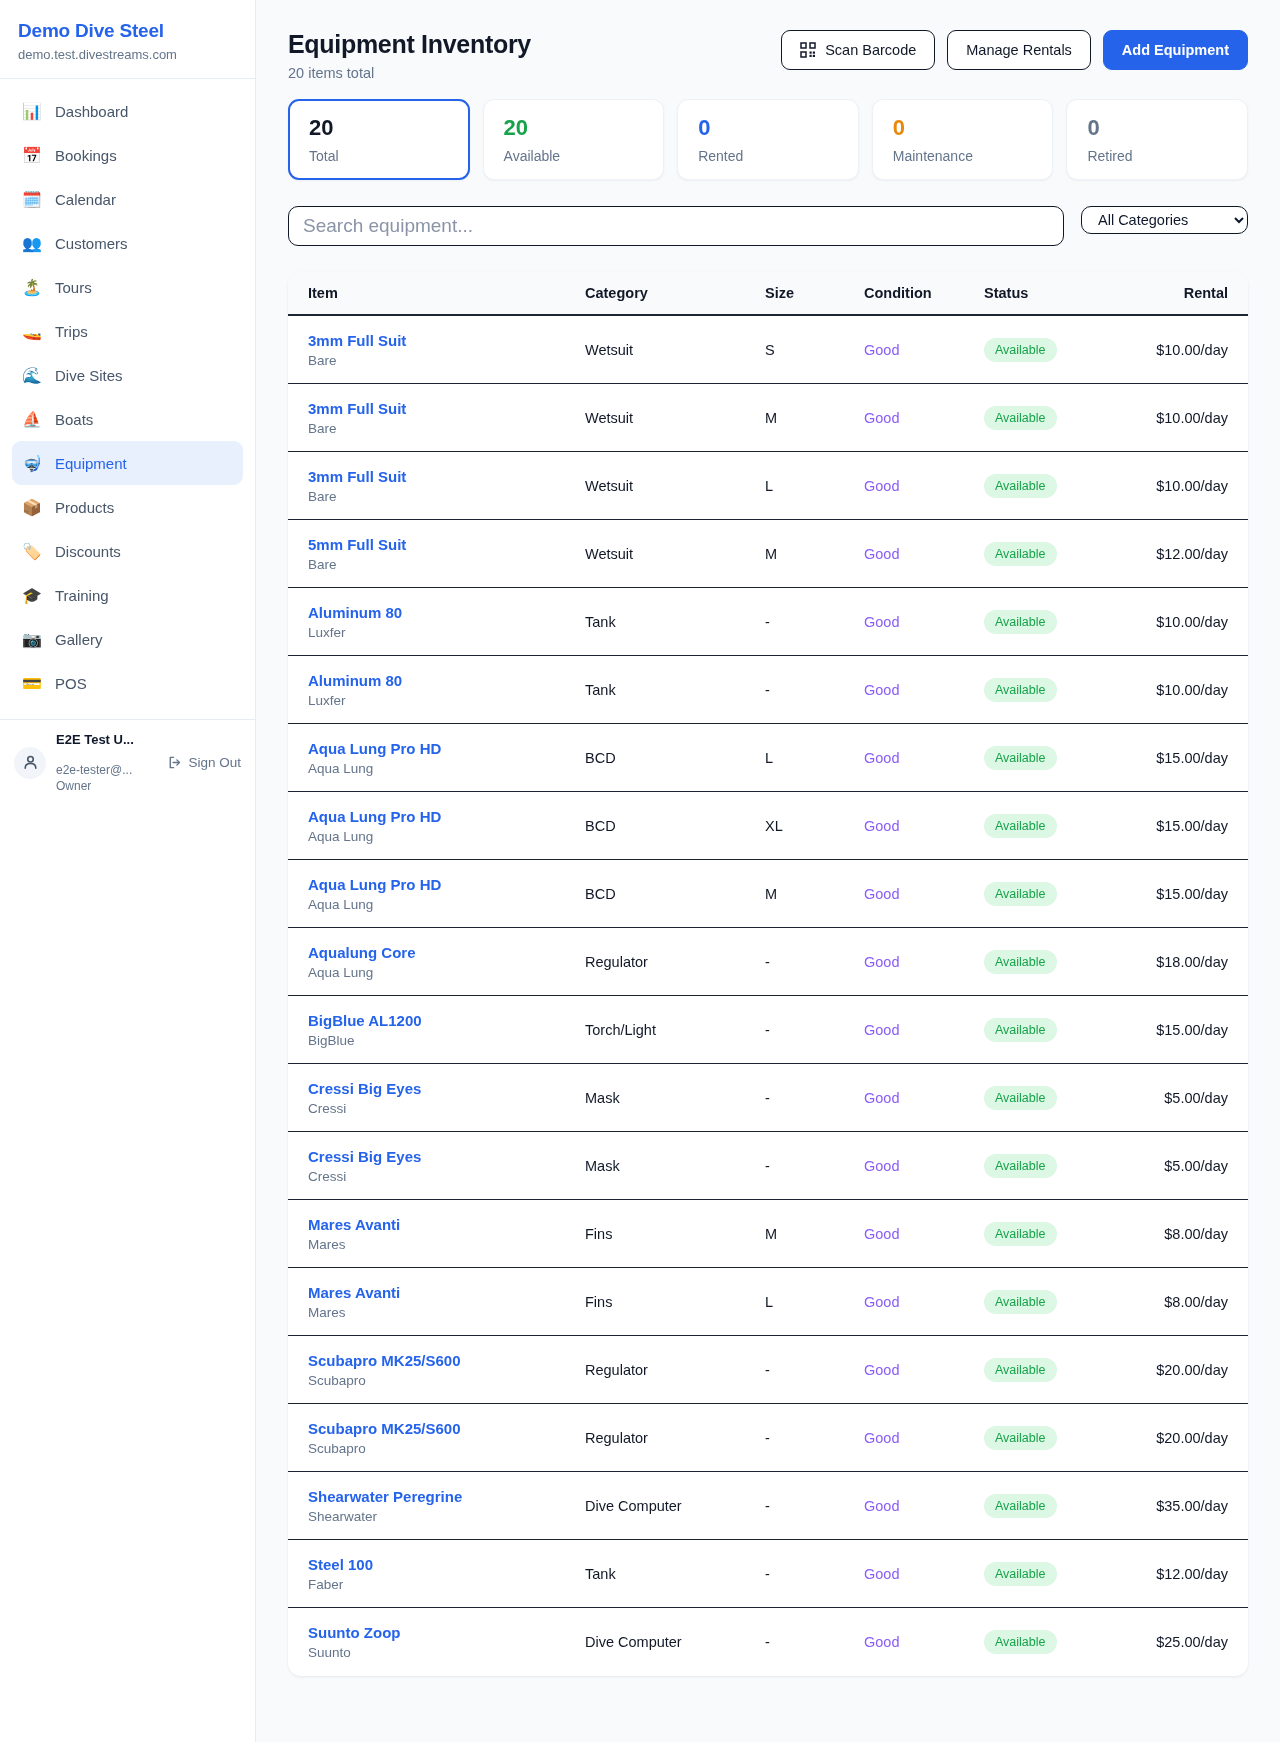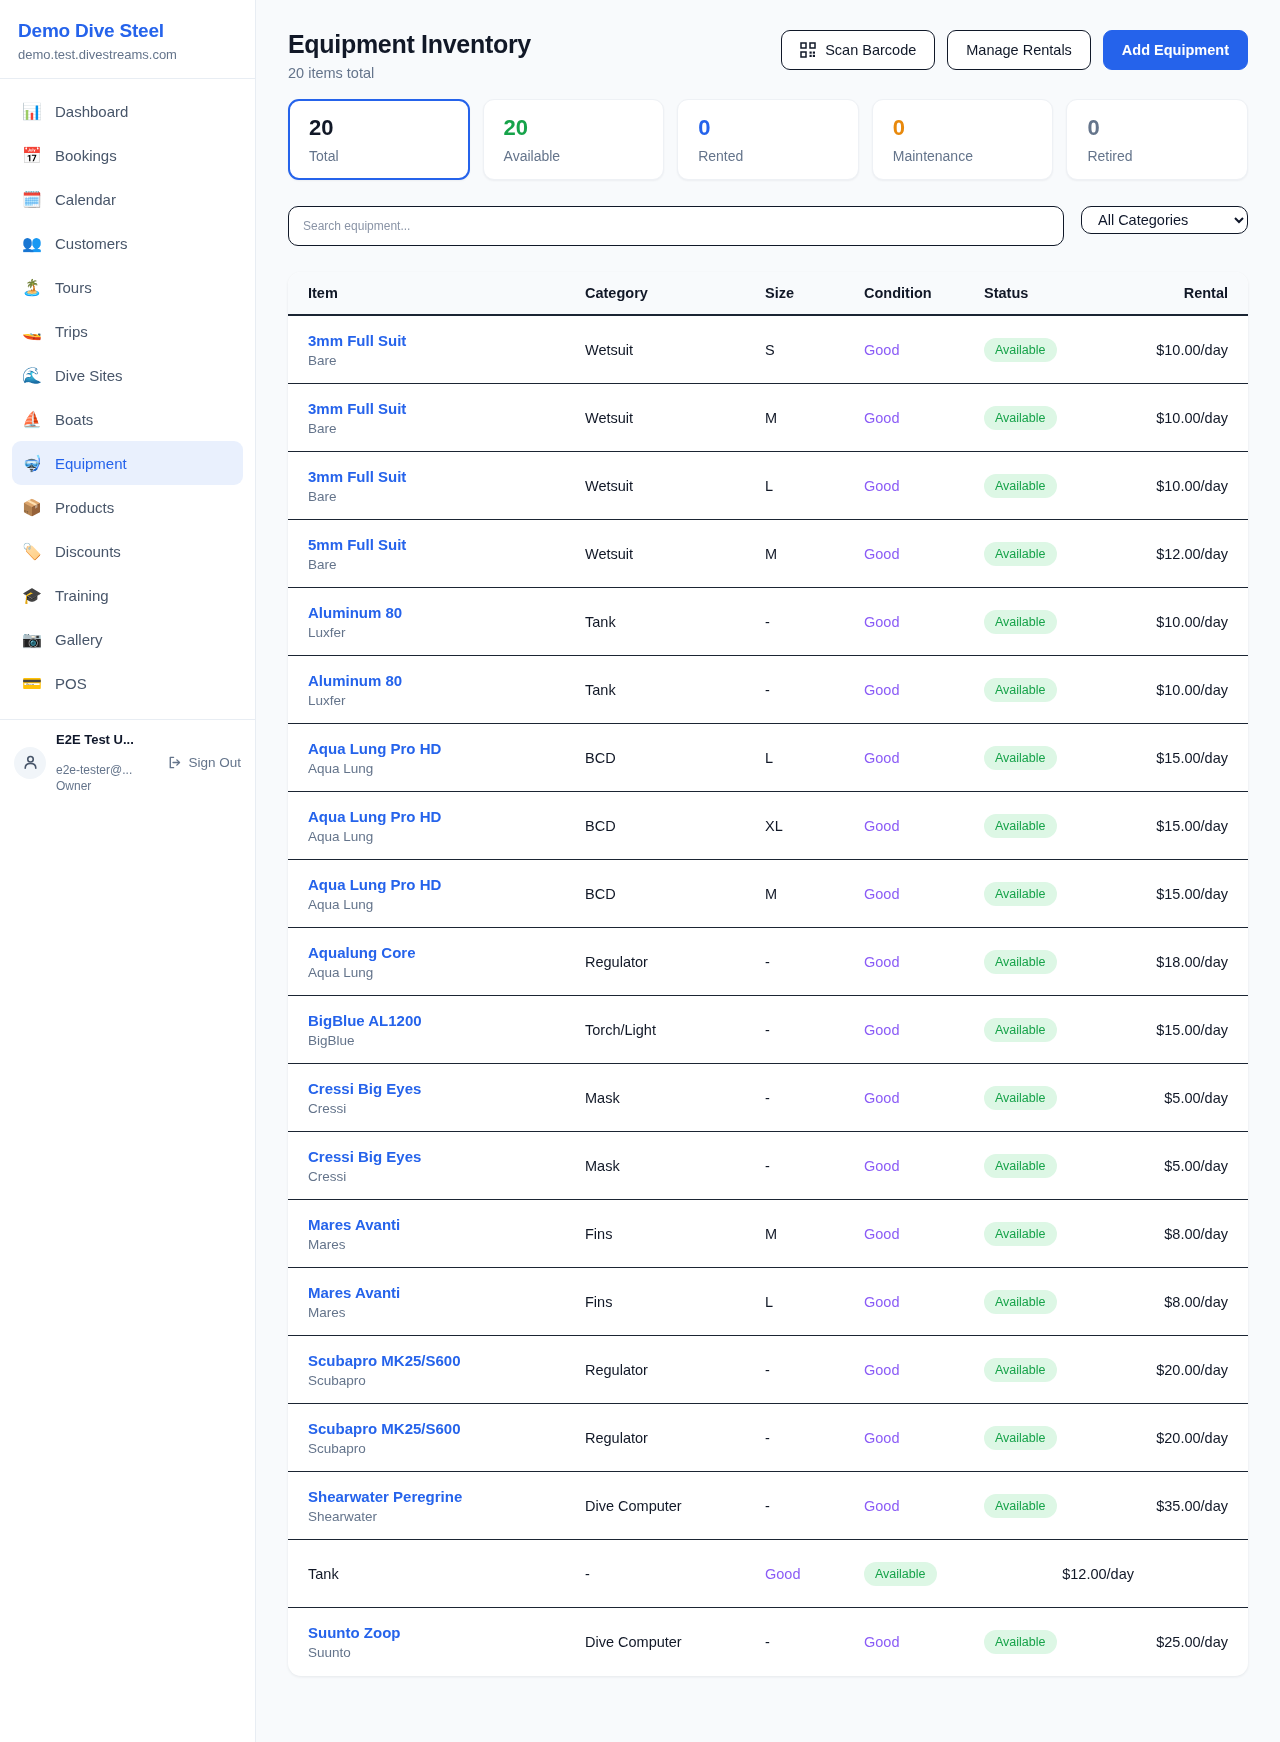--- a/index.html
+++ b/index.html
@@ -64,21 +64,21 @@
     padding:15px 20px; box-shadow:0 1px 2px rgba(16,24,40,.05); cursor:pointer;
   }
   .stat.selected { border:2px solid #2563eb; padding:14px 19px; }
   .stat-value { font-size:22px; font-weight:bold; }
   .stat-label { font-size:14px; color:#64748b; margin-top:7px; }
 
   
   .filter-row { display:flex; gap:17px; margin-top:26px; }
   .search {
     flex:1; height:40px; border:1px solid #101828; border-radius:10px;
-    background:#fff; padding:0 14px; font-size:12px; color:#701a75;
+    background:#fff; padding:0 14px; font-size:19px; color:#701a75;
     font-family:"Liberation Sans", sans-serif;
   }
   .search::placeholder { color:#8a94a6; }
   .cat {
     width:167px; height:28px; border:1px solid #101828; border-radius:10px;
     background:#fff; padding:0 8px 0 12px; font-size:14.5px; color:#0f172a;
     font-family:"Liberation Sans", sans-serif;
   }
 
   
@@ -459,20 +459,24 @@
               <div class="item-link">Shearwater Peregrine</div>
               <div class="item-brand">Shearwater</div>
             </div>
             <div class="cell category">Dive Computer</div>
             <div class="cell size">-</div>
             <div class="cell condition good-link">Good</div>
             <div class="cell status"><span class="badge">Available</span></div>
             <div class="cell rental">$35.00/day</div>
           </div>
           <div class="trow">
+            <div>
+              <div class="item-link">Steel 100</div>
+              <div class="item-brand">Faber</div>
+            </div>
             <div class="cell category">Tank</div>
             <div class="cell size">-</div>
             <div class="cell condition good-link">Good</div>
             <div class="cell status"><span class="badge">Available</span></div>
             <div class="cell rental">$12.00/day</div>
           </div>
           <div class="trow">
             <div>
               <div class="item-link">Suunto Zoop</div>
               <div class="item-brand">Suunto</div>

